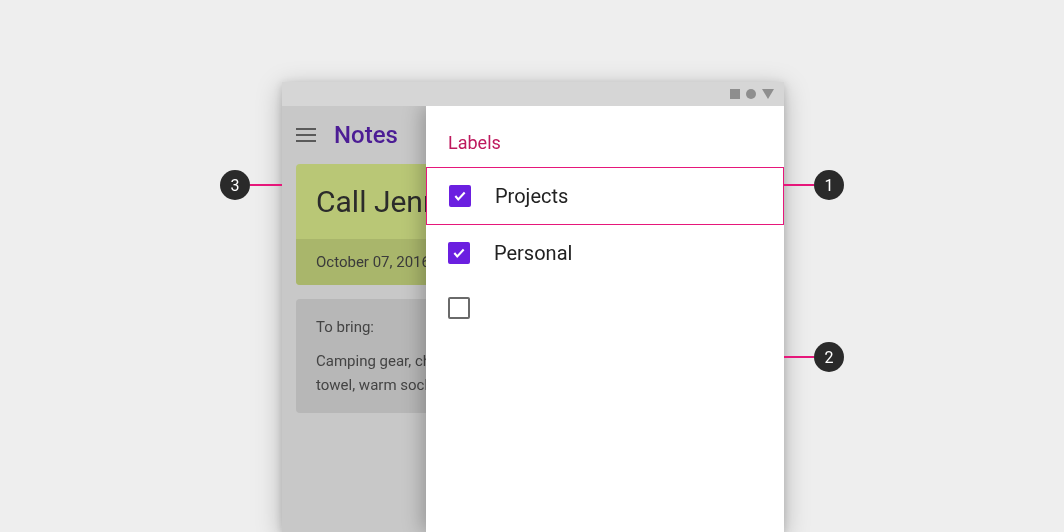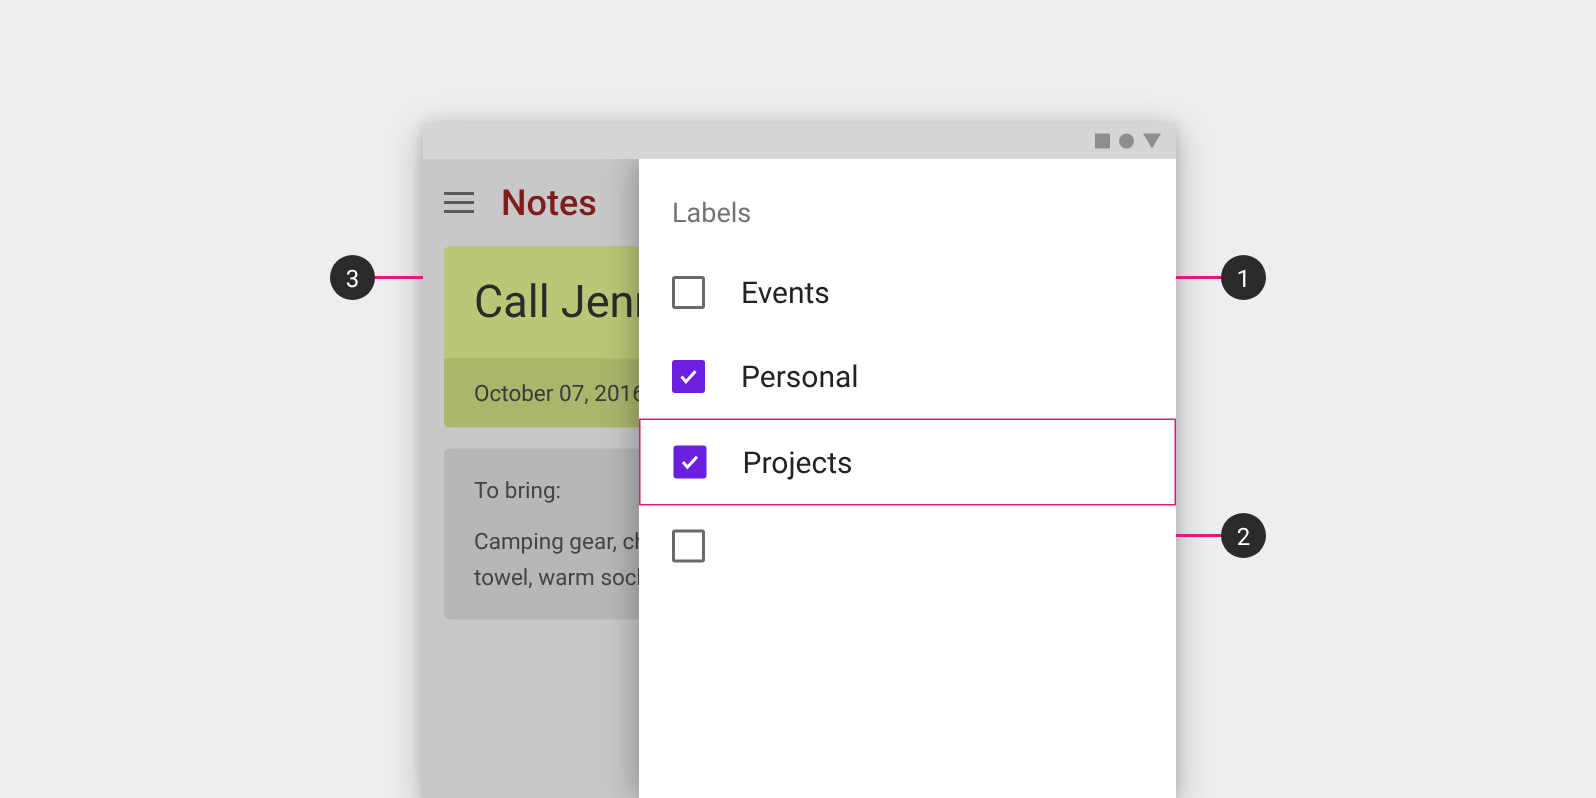--- a/index.html
+++ b/index.html
@@ -48,21 +48,21 @@
       gap: 18px;
     }
     .hamburger {
       width: 20px; height: 14px;
       display: flex; flex-direction: column; justify-content: space-between;
     }
     .hamburger div { height: 2px; background: #5a5a5a; }
     .app-title {
       font-size: 24px;
       font-weight: 500;
-      color: #7f1d1d;
+      color: #4c1d95;
     }
     .notes-list {
       padding: 0 14px;
       display: flex;
       flex-direction: column;
       gap: 14px;
     }
     .note-card-1 {
       background: #b9c776;
       border-radius: 4px;
@@ -95,21 +95,21 @@
       top: 0; right: 0;
       width: 358px;
       height: 100%;
       background: #fff;
       box-shadow: -4px 0 18px rgba(0,0,0,0.25);
       padding-top: 16px;
     }
     .labels-header {
       padding: 10px 22px 14px;
       font-size: 18px;
-      color: #737373;
+      color: #be185d;
     }
     .label-row {
       display: flex;
       align-items: center;
       gap: 24px;
       padding: 16px 22px;
     }
     .label-row.highlight {
       border: 1.5px solid #e6177a;
     }
@@ -176,43 +176,39 @@
       </div>
       <div class="note-card-2">
         <div class="sub">To bring:</div>
         <div>Camping gear, chairs, firewood, smores, extra blankets, beach towel, warm socks, flashlight</div>
       </div>
     </div>
 
     <div class="labels-panel">
       <div class="labels-header">Labels</div>
 
-      <div class="label-row">
-        <div class="checkbox"></div>
-        <div class="label-text">Events</div>
+
+      <div class="label-row highlight">
+        <div class="checkbox checked">
+          <svg width="14" height="14" viewBox="0 0 24 24" fill="none" stroke-width="3.5">
+              <polyline points="4,12 9,18 20,6"></polyline>
+            </svg>
+        </div>
+        <div class="label-text">Projects</div>
       </div>
 
       <div class="label-row">
         <div class="checkbox checked">
           <svg width="14" height="14" viewBox="0 0 24 24" fill="none" stroke-width="3.5">
               <polyline points="4,12 9,18 20,6"></polyline>
             </svg>
         </div>
         <div class="label-text">Personal</div>
       </div>
 
-      <div class="label-row highlight">
-        <div class="checkbox checked">
-          <svg width="14" height="14" viewBox="0 0 24 24" fill="none" stroke-width="3.5">
-              <polyline points="4,12 9,18 20,6"></polyline>
-            </svg>
-        </div>
-        <div class="label-text">Projects</div>
-      </div>
-
       <div class="label-row">
         <div class="checkbox"></div>
       </div>
 
     </div>
   </div>
 </div>
 
 <div class="callout-line l1"></div>
 <div class="callout c1">1</div>

